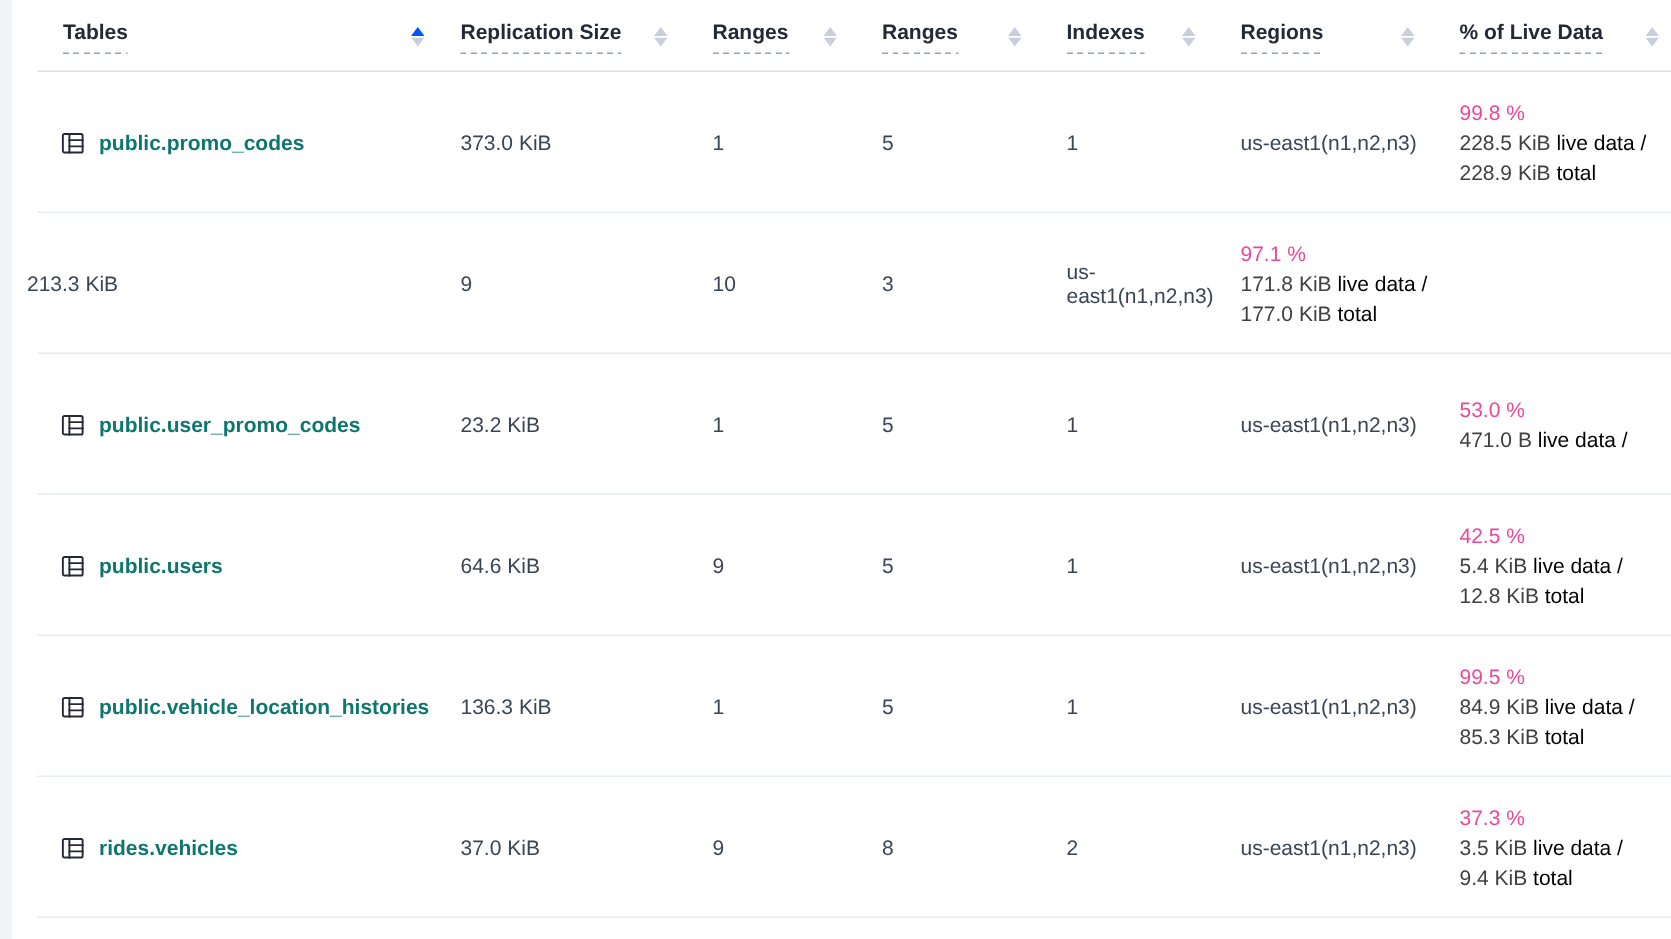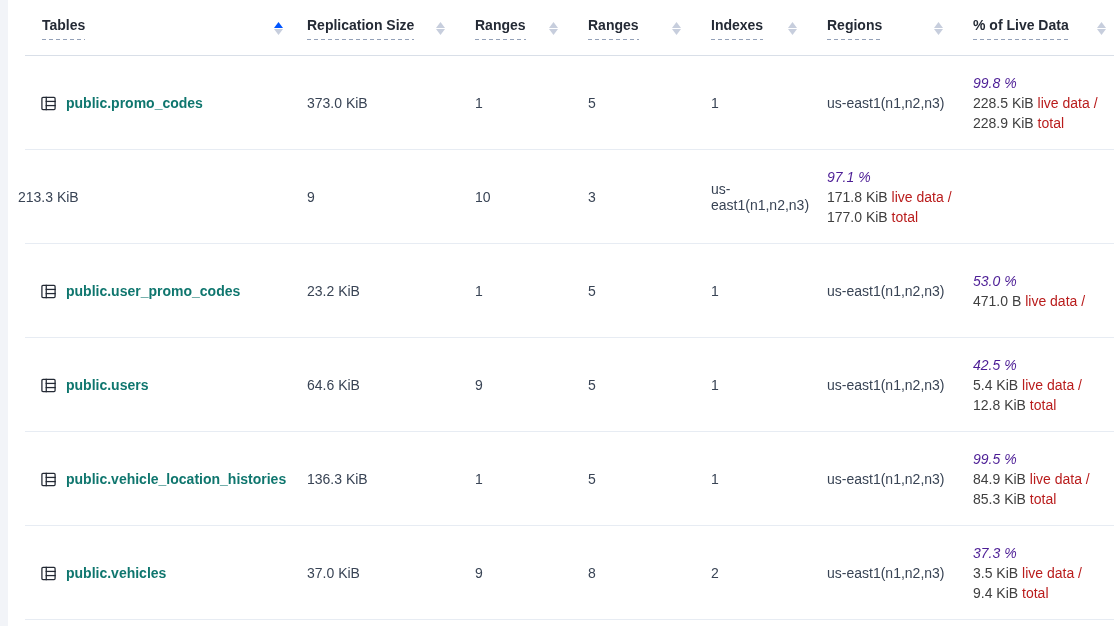--- a/index.html
+++ b/index.html
@@ -12,21 +12,21 @@
 
   .grid-row {
     display:grid;
     grid-template-columns:289px 168px 113px 123px 116px 146px 1fr;
     align-items:center;
     position:relative;
   }
   .grid-row::after {
     content:""; position:absolute; left:17px; right:0; bottom:0; height:1px; background:#E7ECF3;
   }
-  .header-row { height:56px; }
+  .header-row { height:48px; }
   .header-row::after { background:#D9DFE8; }
   .data-row { height:94px; cursor:pointer; }
 
   .th {
     display:flex; align-items:center; height:100%;
     padding-left:10px; padding-right:20px;
     color:#242A35; font-weight:700; font-size:14px;
     cursor:pointer; user-select:none;
   }
   .th.col-tables { padding-left:34px; padding-right:14px; }
@@ -42,23 +42,23 @@
   .sort-icon svg { display:block; }
   .sort-icon .tri { fill:#C7CEDD; }
   .sort-icon.sorted-asc .tri-up { fill:#0055FF; }
 
   .td { padding-left:10px; color:#394455; }
   .td.cell-tables { padding-left:32px; display:flex; align-items:center; gap:9px; }
   .table-name { font-weight:700; color:#0f766e; text-decoration:none; white-space:nowrap; }
   .table-icon { flex:0 0 auto; display:flex; }
 
   .live-cell { line-height:20px; font-size:14px; }
-  .live-pct { color:#4c1d95;font-style:italic; }
+  .live-pct { color:#ec4899; }
   .live-num { color:#404040; }
-  .live-word { color:#b91c1c; }
+  .live-word { color:#000000; }
 </style>
 </head>
 <body>
 
 <div class="page">
   <div class="left-band"></div>
   <div class="table-wrap">
 
     <div class="grid-row header-row">
       <div class="th col-tables">
@@ -279,21 +279,21 @@
   <div class="grid-row data-row">
     <div class="td cell-tables">
       <span class="table-icon">
         <svg width="17" height="17" viewBox="0 0 16 16" fill="none" stroke="#242A35" stroke-width="1.2" stroke-linecap="square">
           <rect x="1.8" y="2.2" width="12.4" height="11.6" rx="1"></rect>
           <line x1="5.9" y1="2.2" x2="5.9" y2="13.8"></line>
           <line x1="5.9" y1="6.05" x2="14.2" y2="6.05"></line>
           <line x1="5.9" y1="9.95" x2="14.2" y2="9.95"></line>
         </svg>
       </span>
-      <a class="table-name">public.vehicles</a>
+      <a class="table-name">rides.vehicles</a>
     </div>
     <div class="td">37.0 KiB</div>
     <div class="td">9</div>
     <div class="td">8</div>
     <div class="td">2</div>
     <div class="td">us-east1(n1,n2,n3)</div>
     <div class="td live-cell">
       <div class="live-pct">37.3 %</div>
       <div>
         <span class="live-num">3.5 KiB</span>

